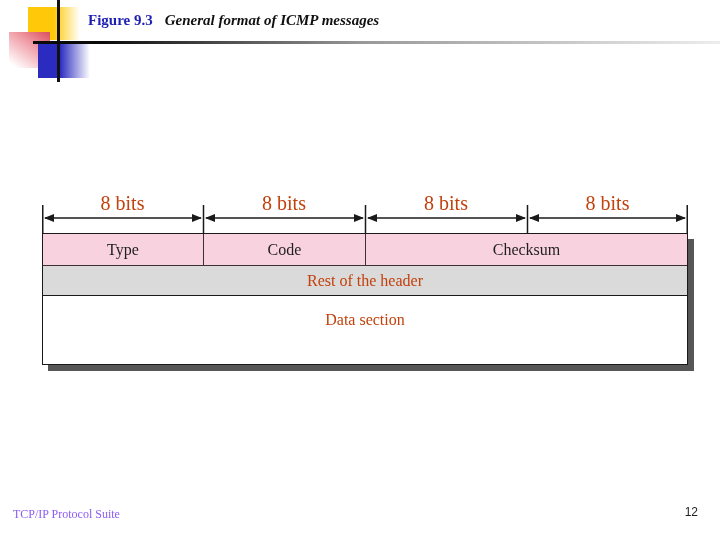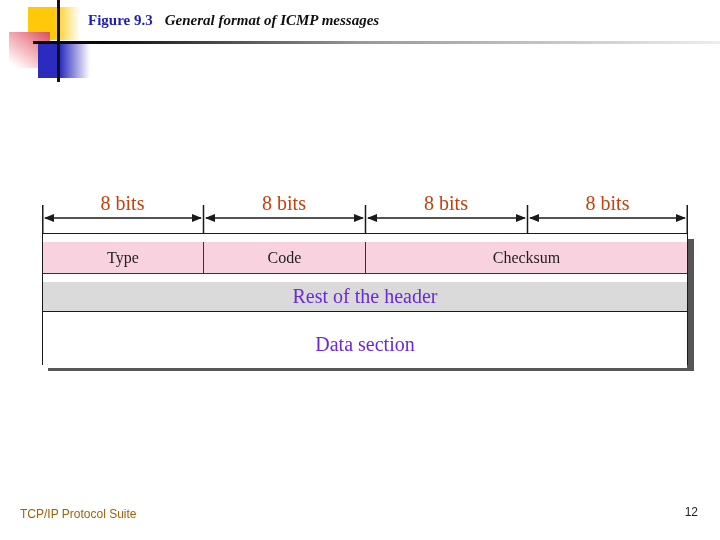--- a/index.html
+++ b/index.html
@@ -62,39 +62,39 @@
   .arrows-svg { position: absolute; left: 42px; top: 202px; }
 
   .table-shadow {
     position: absolute; left: 48px; top: 239px; width: 646px; height: 132px;
     background: #565656;
   }
   .field-table {
     position: absolute; left: 42px; top: 233px; width: 646px; height: 132px;
     border: 1px solid #1a1a1a; background: #ffffff;
   }
-  .row { display: flex; width: 100%; margin-top: 8px; }
+  .row { display: flex; width: 100%; }
   .row-fields  { height: 32px; background: #f8d2de; border-bottom: 1px solid #3c3038; }
   .row-rest    { height: 30px; background: #dadada; border-bottom: 1px solid #1a1a1a; }
   .row-data    { height: 48px; background: #ffffff; }
   .cell {
     display: flex; align-items: center; justify-content: center;
     font-size: 16px; color: #1f1f1f; height: 100%;
   }
   .cell-type     { width: 161px; border-right: 1px solid #3c3038; }
   .cell-code     { width: 162px; border-right: 1px solid #3c3038; }
   .cell-checksum { flex: 1; }
   .cell-full { width: 100%; display: flex; align-items: center; justify-content: center;
-    font-size: 20px; color: #6d28d9; height: 100%; }
+    font-size: 16px; color: #c2410c; height: 100%; }
 
   
   .footer-left {
-    position: absolute; left: 20px; top: 507px;
-    font-family: Liberation Sans, sans-serif;
-    font-size: 12px; color: #a16207;
+    position: absolute; left: 13px; top: 507px;
+    font-family: Liberation Serif, serif;
+    font-size: 12px; color: #8b5cf6;
   }
   .footer-page {
     position: absolute; right: 22px; top: 505px;
     font-family: "Liberation Sans", sans-serif;
     font-size: 12px; color: #222222;
   }
 </style>
 </head>
 <body>
 

